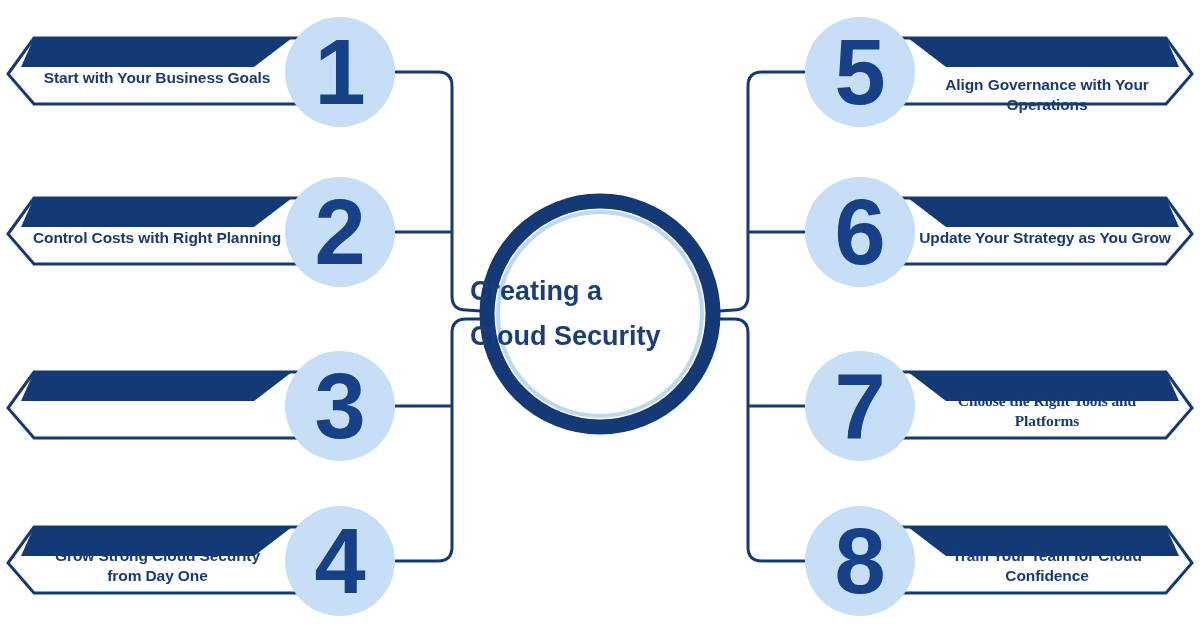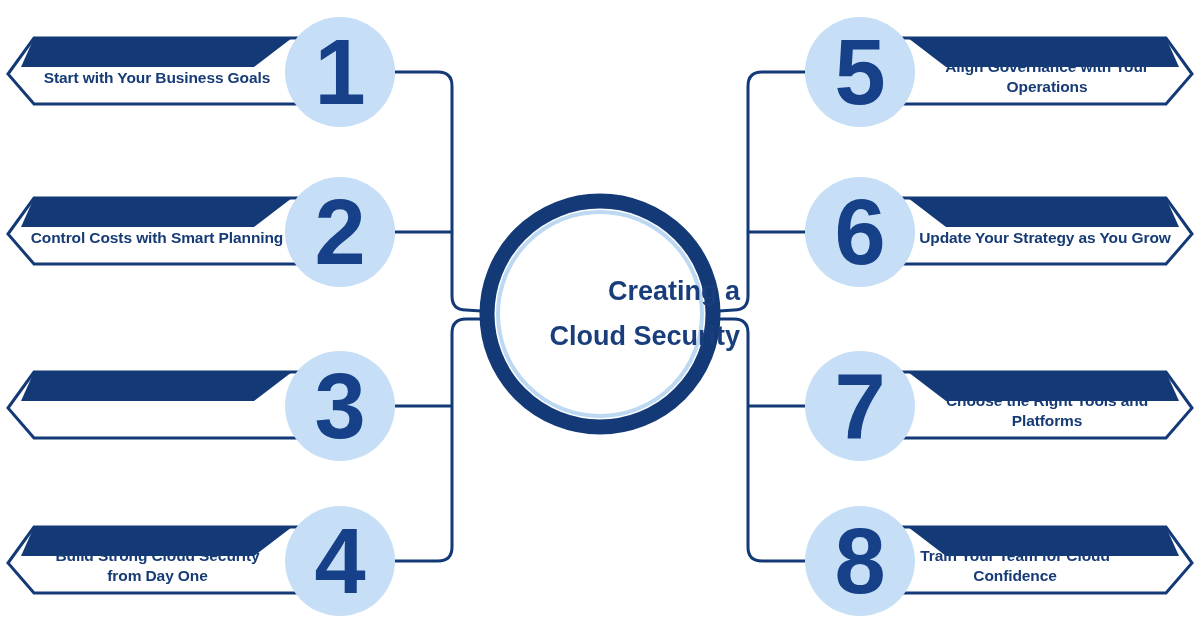--- a/index.html
+++ b/index.html
@@ -17,22 +17,22 @@
   .label{
     position:absolute;display:flex;align-items:center;justify-content:center;
     text-align:center;color:var(--label);font-weight:bold;font-size:15.5px;
     line-height:1.3;letter-spacing:-0.1px;
   }
   .stepnum{
     position:absolute;display:flex;align-items:center;justify-content:center;
     width:110px;height:110px;color:var(--number);font-weight:bold;font-size:92px;
   }
   .center-title{
-    position:absolute;left:480px;top:256px;width:260px;height:116px;
-    display:flex;flex-direction:column;align-items:flex-end;justify-content:center;
+    position:absolute;left:470px;top:256px;width:260px;height:116px;
+    display:flex;flex-direction:column;align-items:flex-start;justify-content:center;
     color:var(--title);font-weight:bold;font-size:27px;line-height:1.3;text-align:center;gap:9px;
   }
 </style>
 </head>
 <body>
 
 <div class="stage">
 
   <svg class="layer" viewBox="0 0 1200 632">
 
@@ -70,27 +70,27 @@
     <circle class="num-circle" cx="340" cy="232" r="55"></circle>
     <circle class="num-circle" cx="340" cy="406" r="55"></circle>
     <circle class="num-circle" cx="340" cy="561" r="55"></circle>
     <circle class="num-circle" cx="860" cy="72" r="55"></circle>
     <circle class="num-circle" cx="860" cy="232" r="55"></circle>
     <circle class="num-circle" cx="860" cy="406" r="55"></circle>
     <circle class="num-circle" cx="860" cy="561" r="55"></circle>
   </svg>
 
   <div class="label" style="left:28px;top:58px;width:258px;height:40px;">Start with Your Business Goals</div>
-  <div class="label" style="left:28px;top:218px;width:258px;height:40px;">Control Costs with Smart Planning</div>
-  <div class="label" style="left:40px;top:544px;width:235px;height:44px;">Build Strong Cloud Security from Day One</div>
+  <div class="label" style="left:28px;top:218px;width:258px;height:40px;">Control Costs with Right Planning</div>
+  <div class="label" style="left:40px;top:544px;width:235px;height:44px;">Grow Strong Cloud Security from Day One</div>
 
-  <div class="label" style="left:938px;top:55px;width:218px;height:44px;">Align Governance with Your Operations</div>
+  <div class="label" style="left:938px;top:73px;width:218px;height:44px;">Align Governance with Your Operations</div>
   <div class="label" style="left:912px;top:218px;width:266px;height:40px;text-align:right;">Update Your Strategy as You Grow</div>
-  <div class="label" style="left:938px;top:389px;width:218px;height:44px;">Choose the Right Tools and Platforms</div>
-  <div class="label" style="left:906px;top:544px;width:218px;height:44px;">Train Your Team for Cloud Confidence</div>
+  <div class="label" style="left:938px;top:389px;width:218px;height:44px;font-family:Liberation Serif, serif;">Choose the Right Tools and Platforms</div>
+  <div class="label" style="left:938px;top:544px;width:218px;height:44px;">Train Your Team for Cloud Confidence</div>
 
   <div class="stepnum" style="left:285px;top:17px;">1</div>
   <div class="stepnum" style="left:285px;top:177px;">2</div>
   <div class="stepnum" style="left:285px;top:351px;">3</div>
   <div class="stepnum" style="left:285px;top:506px;">4</div>
   <div class="stepnum" style="left:805px;top:17px;">5</div>
   <div class="stepnum" style="left:805px;top:177px;">6</div>
   <div class="stepnum" style="left:805px;top:351px;">7</div>
   <div class="stepnum" style="left:805px;top:506px;">8</div>
 

